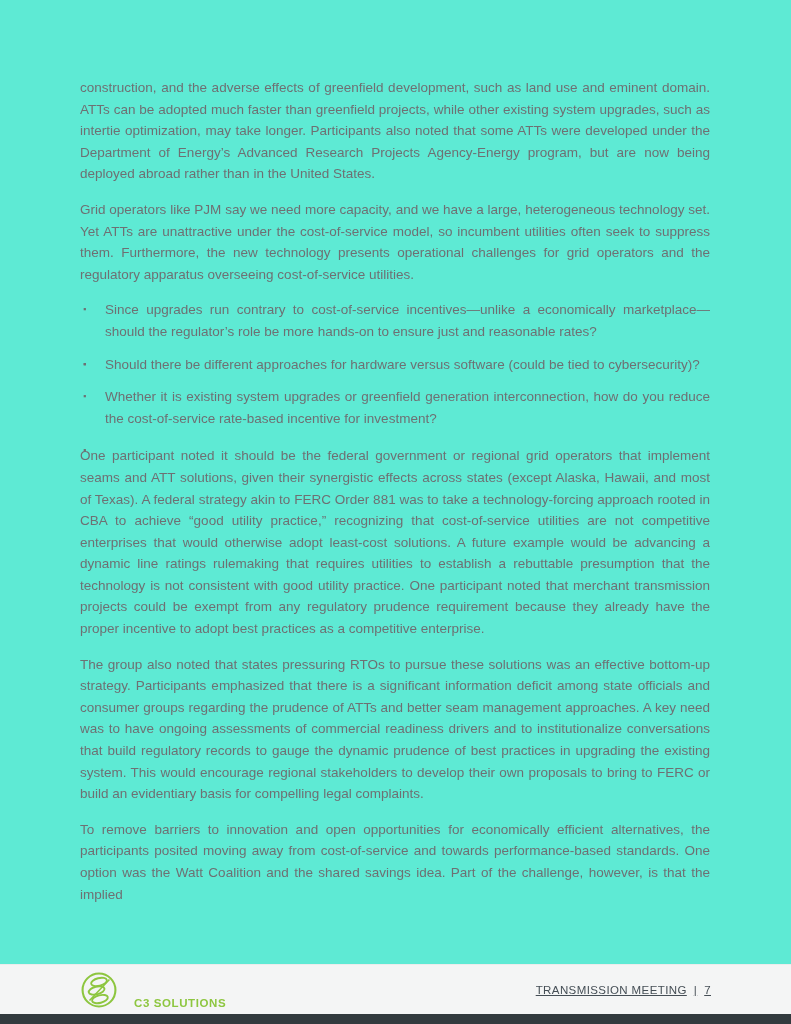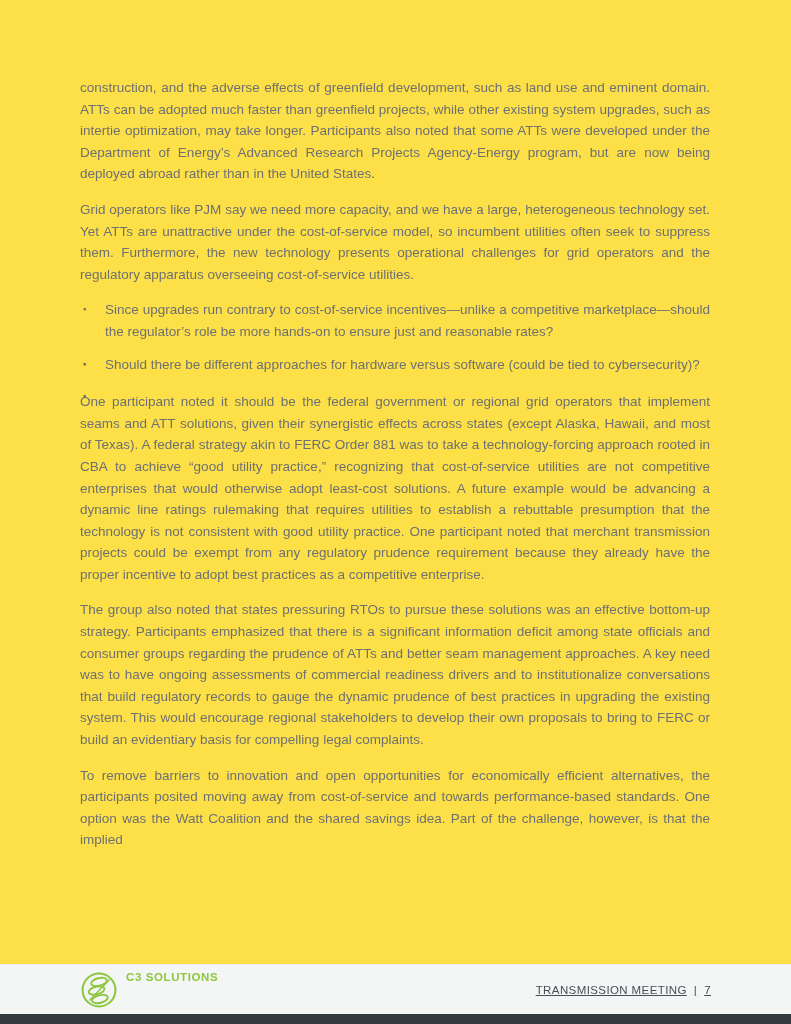--- a/index.html
+++ b/index.html
@@ -6,21 +6,21 @@
     --accent_green:#8dc63f;
     --body_text:#6e7073;
     --footer_text:#454e55;
     --footer_bg:#f4f5f5;
     --bottom_bar:#323a3e;
   }
   html,body{margin:0;padding:0;background:#ffffff;}
   .page{
     position:relative;
     width:791px;height:1024px;
-    background:#fde047;
+    background:#5eead4;
     overflow:hidden;
     font-family:"Liberation Sans", sans-serif;
   }
   .content{
     position:absolute;
     top:0;left:80px;width:630px;
     padding-top:77px;
     color:var(--body_text);
     font-size:13.5px;
     line-height:21.6px;
@@ -48,21 +48,21 @@
     left:0;right:0;bottom:10px;
     height:50px;
     background:var(--footer_bg);
     border-top:1px solid #ececec;
     display:flex;
     align-items:center;
     justify-content:space-between;
     padding:0 80px;
     box-sizing:border-box;
   }
-  .footer-left{display:flex;align-items:flex-start;gap:8px;}
+  .footer-left{display:flex;align-items:flex-end;gap:16px;}
   .logo{display:inline-flex;width:38px;height:38px;}
   .brand{
     color:var(--accent_green);
     font-size:11.5px;
     font-weight:bold;
     letter-spacing:0.6px;
   }
   .footer-right{
     color:var(--footer_text);
     font-size:11.5px;
@@ -84,31 +84,32 @@
 
 <div class="page">
 
   <div class="content">
     <p>construction, and the adverse effects of greenfield development, such as land use and eminent domain. ATTs can be adopted much faster than greenfield projects, while other existing system upgrades, such as intertie optimization, may take longer. Participants also noted that some ATTs were developed under the Department of Energy’s Advanced Research Projects Agency-Energy program, but are now being deployed abroad rather than in the United States.</p>
     <p>Grid operators like PJM say we need more capacity, and we have a large, heterogeneous technology set. Yet ATTs are unattractive under the cost-of-service model, so incumbent utilities often seek to suppress them. Furthermore, the new technology presents operational challenges for grid operators and the regulatory apparatus overseeing cost-of-service utilities.</p>
 
     <ul class="qlist">
       <li>
         <span class="marker">▪</span>
-        <span>Since upgrades run contrary to cost-of-service incentives—unlike a competitive marketplace—should the regulator’s role be more hands-on to ensure just and reasonable rates?</span>
+        <span>Since upgrades run contrary to cost-of-service incentives—unlike a economically marketplace—should the regulator’s role be more hands-on to ensure just and reasonable rates?</span>
       </li>
       <li>
         <span class="marker">▪</span>
       </li>
       <li>
         <span class="marker">▪</span>
         <span>Should there be different approaches for hardware versus software (could be tied to cybersecurity)?</span>
       </li>
       <li>
         <span class="marker">▪</span>
+        <span>Whether it is existing system upgrades or greenfield generation interconnection, how do you reduce the cost-of-service rate-based incentive for investment?</span>
       </li>
       <li>
         <span class="marker">▪</span>
       </li>
     </ul>
 
     <p>One participant noted it should be the federal government or regional grid operators that implement seams and ATT solutions, given their synergistic effects across states (except Alaska, Hawaii, and most of Texas). A federal strategy akin to FERC Order 881 was to take a technology-forcing approach rooted in CBA to achieve “good utility practice,” recognizing that cost-of-service utilities are not competitive enterprises that would otherwise adopt least-cost solutions. A future example would be advancing a dynamic line ratings rulemaking that requires utilities to establish a rebuttable presumption that the technology is not consistent with good utility practice. One participant noted that merchant transmission projects could be exempt from any regulatory prudence requirement because they already have the proper incentive to adopt best practices as a competitive enterprise.</p>
     <p>The group also noted that states pressuring RTOs to pursue these solutions was an effective bottom-up strategy. Participants emphasized that there is a significant information deficit among state officials and consumer groups regarding the prudence of ATTs and better seam management approaches. A key need was to have ongoing assessments of commercial readiness drivers and to institutionalize conversations that build regulatory records to gauge the dynamic prudence of best practices in upgrading the existing system. This would encourage regional stakeholders to develop their own proposals to bring to FERC or build an evidentiary basis for compelling legal complaints.</p>
     <p>To remove barriers to innovation and open opportunities for economically efficient alternatives, the participants posited moving away from cost-of-service and towards performance-based standards. One option was the Watt Coalition and the shared savings idea. Part of the challenge, however, is that the implied</p>
   </div>

